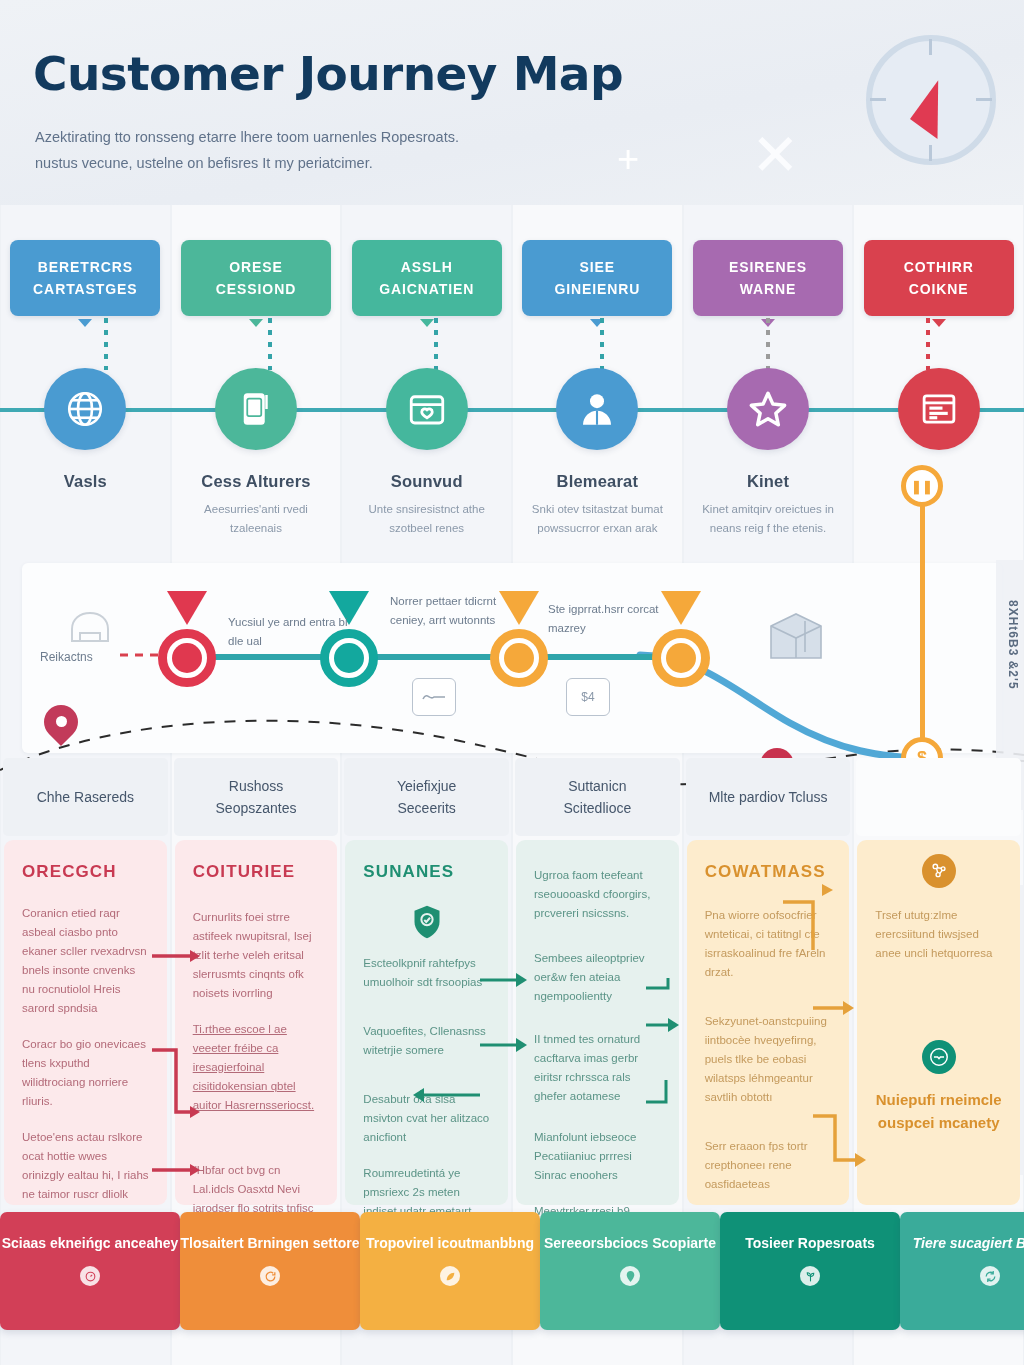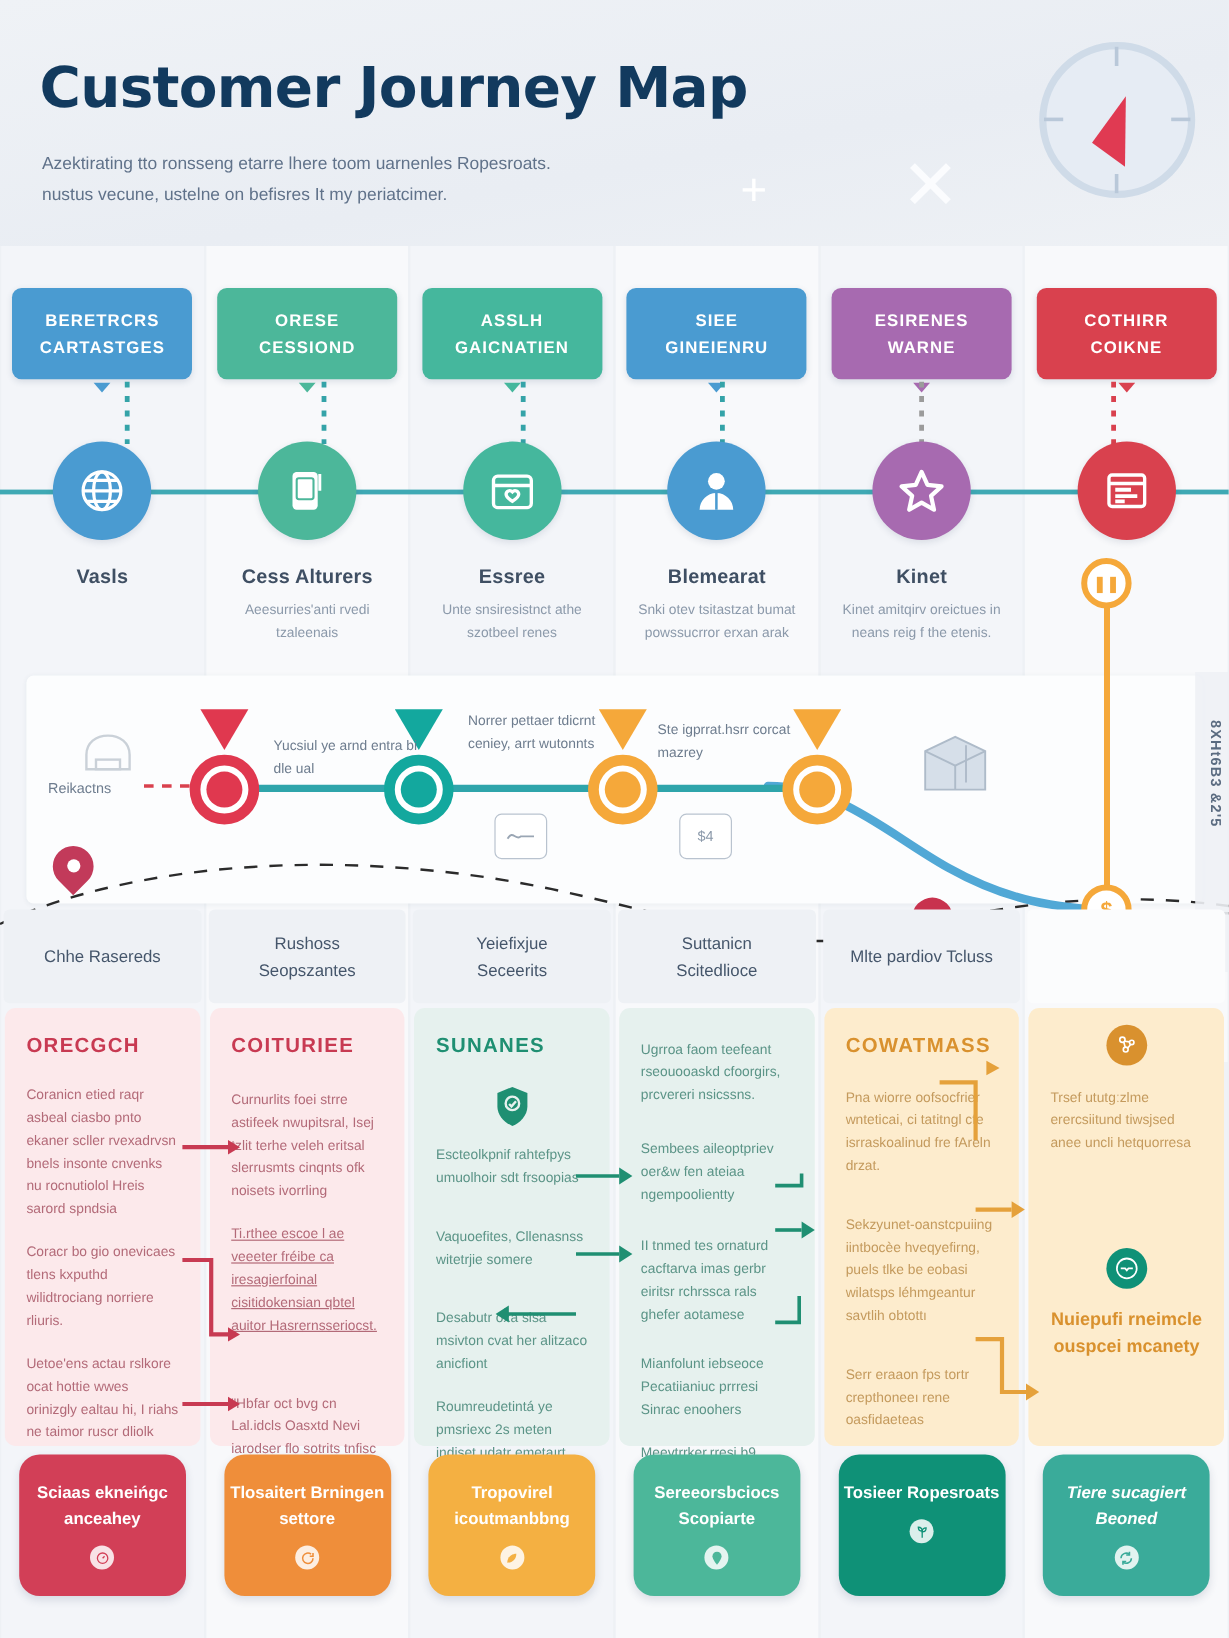--- a/index.html
+++ b/index.html
@@ -189,21 +189,21 @@
   .content-foot { font-size: 15px; font-weight: bold; text-align: center; line-height: 23px; margin-top: 12px; }
 
   .arrows-layer { position: absolute; left: 0; top: 840px; width: 1024px; height: 365px; pointer-events: none; }
 
   
   .bottom-row {
     position: absolute; left: 0; top: 1212px; width: 1024px; height: 120px; display: flex;
   }
   .bottom-cell { flex: 1 1 0; display: flex; justify-content: center; }
   .bottom-card {
-    width: 139px; height: 118px; border-radius: 17px; color: #fff;
+    width: 180px; height: 118px; border-radius: 7px; color: #fff;
     display: flex; flex-direction: column; align-items: center; justify-content: flex-start;
     padding-top: 20px; box-shadow: 0 3px 7px rgba(40,60,90,0.14);
   }
   .bottom-card .lbl { font-size: 14px; font-weight: bold; text-align: center; line-height: 22px; }
   .bottom-card .bico {
     margin-top: 12px; width: 20px; height: 20px; border-radius: 50%;
     background: rgba(255,255,255,0.85); display: flex; align-items:center; justify-content:center;
   }
   .bottom-card .bico svg { width: 13px; height: 13px; }
 
@@ -334,21 +334,21 @@
     </div>
 
     <div class="icon-cell">
       <div class="icon-circle" id="ic2" style="background: rgb(69, 183, 157);">
         <svg viewBox="0 0 24 24" fill="none" stroke="#fff" stroke-width="1.6">
           <rect x="3" y="5" width="18" height="15" rx="2"></rect>
           <line x1="3" y1="9.5" x2="21" y2="9.5"></line>
           <path d="M12 12.5c-1.2-1.2-3-.3-3 1.2 0 1.5 3 3.3 3 3.3s3-1.8 3-3.3c0-1.5-1.8-2.4-3-1.2z"></path>
         </svg>
       </div>
-      <div class="icon-title">Essree</div>
+      <div class="icon-title">Sounvud</div>
       <div class="icon-desc">Unte snsiresistnct athe szotbeel renes</div>
     </div>
 
     <div class="icon-cell">
       <div class="icon-circle" id="ic3" style="background: rgb(74, 155, 209);">
         <svg viewBox="0 0 24 24" fill="#fff">
           <circle cx="12" cy="7.5" r="4"></circle>
           <path d="M4 21c0-4.4 3.6-8 8-8s8 3.6 8 8z"></path>
           <line x1="12" y1="13" x2="12" y2="21" stroke="#4a9bd1" stroke-width="1.2"></line>
         </svg>

